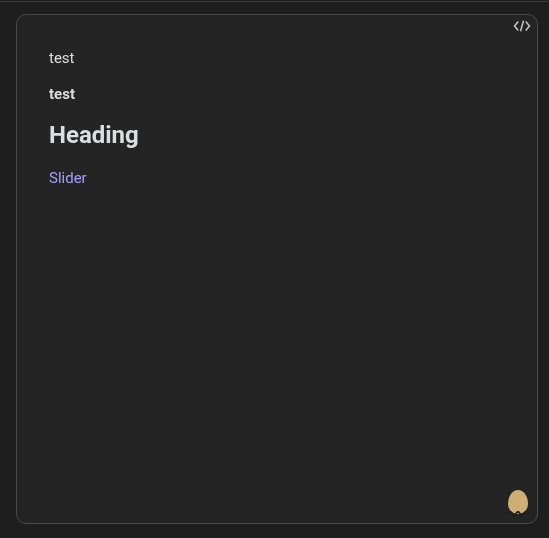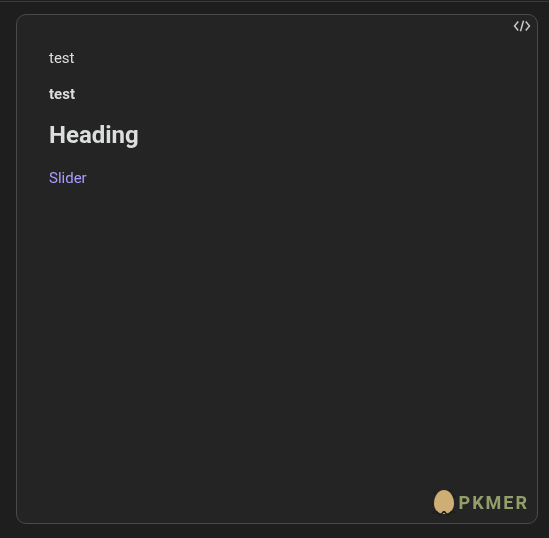--- a/index.html
+++ b/index.html
@@ -147,16 +147,15 @@
         <div class="wm-egg-body"></div>
         <div class="wm-dot" style="top:2px; left:0px;"></div>
         <div class="wm-dot" style="top:0px; left:16px;"></div>
         <div class="wm-dot" style="top:6px; left:20px;"></div>
         <div class="wm-egg-crack">
           <svg viewBox="0 0 24 6">
             <polyline points="0,3 4,0 8,5 12,0 16,5 20,0 24,3" fill="none" stroke="#1e1e1e" stroke-width="1.5"></polyline>
           </svg>
         </div>
       </div>
-      <span class="wm-text">PKMER</span>
     </div>
   </div>
 </div>
 
 </body></html>

